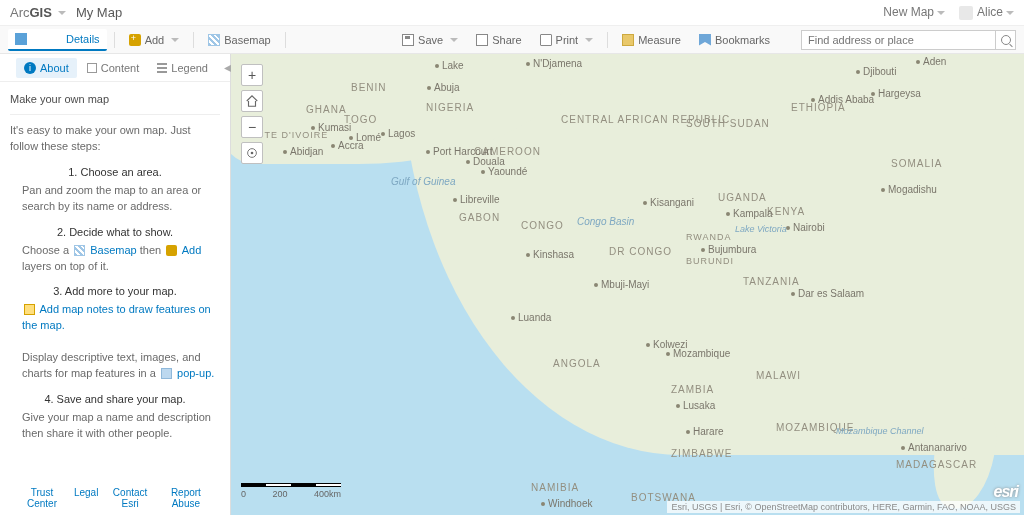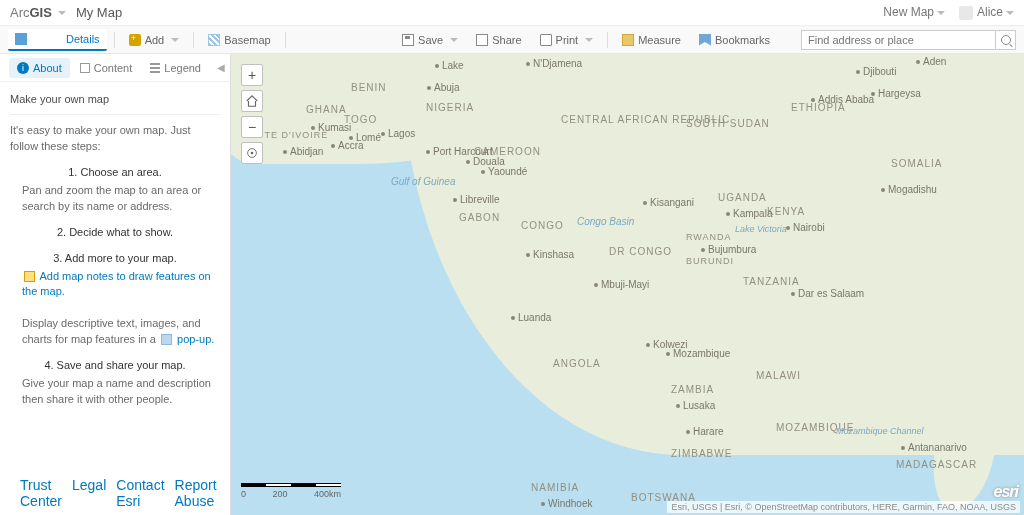--- a/index.html
+++ b/index.html
@@ -37,41 +37,41 @@
   .icon-bookmark{ background:#6fa7d8; clip-path: polygon(0 0,100% 0,100% 100%,50% 70%,0 100%);}
   .search-wrap { display:flex; align-items:center; margin-left:20px;}
   .search-input { width:195px; height:20px; border:1px solid #ccc; padding:0 6px; font-size:11px; color:#555;}
   .search-btn { width:20px; height:20px; border:1px solid #ccc; border-left:none; background:#fff; display:flex; align-items:center; justify-content:center; cursor:pointer;}
   .mag { width:10px; height:10px; border:1px solid #888; border-radius:50%; position:relative;}
   .mag::after{content:''; position:absolute; width:4px; height:1px; background:#888; bottom:-2px; right:-3px; transform:rotate(45deg);}
 
   
   .body { flex:1; display:flex; min-height:0; }
   .sidebar { width:231px; border-right:1px solid #ddd; display:flex; flex-direction:column; background:#fff; position:relative;}
-  .side-tabs { display:flex; align-items:center; height:28px; border-bottom:1px solid #eee; padding:0 9px; gap:2px;}
+  .side-tabs { display:flex; align-items:center; height:28px; border-bottom:1px solid #eee; padding:0 16px; gap:2px;}
   .side-tab { display:flex; align-items:center; gap:4px; padding:4px 8px; font-size:11px; color:#777; cursor:pointer; border-radius:2px;}
   .side-tab.active { background:#e6f1fa; color:#0079c1;}
   .icon-about{ width:12px;height:12px;border-radius:50%;background:#0079c1;color:#fff;font-size:9px;line-height:12px;text-align:center;}
   .icon-about::before{content:'i';}
   .icon-content{ width:10px;height:10px;border:1px solid #999;}
   .icon-legend{ width:10px;height:10px;background:linear-gradient(#999 0 2px,transparent 2px 4px,#999 4px 6px,transparent 6px 8px,#999 8px 10px);}
   .collapse { margin-left:auto; color:#aaa; font-size:10px; padding:0 6px; cursor:pointer;}
 
   .side-content { flex:1; overflow:auto; padding:6px 10px 4px 10px; font-size:11px; color:#6a6a6a; line-height:1.45;}
   .panel-title { font-size:11px; color:#4c4c4c; padding:4px 0 6px; border-bottom:1px solid #eee; margin-bottom:8px;}
   .step-head { color:#333; margin-top:10px;text-align:center;}
   .step-body { padding-left:12px; margin-top:2px;}
   .link { color:#0079c1; cursor:pointer;}
   .mini-ico { display:inline-block; width:11px; height:11px; vertical-align:-2px; margin:0 2px;}
   .mini-ico.basemap{ background:repeating-linear-gradient(45deg,#9fc6e6,#9fc6e6 2px,#fff 2px,#fff 4px); border:1px solid #9fc6e6;}
   .mini-ico.add{ background:#d6a200; border-radius:2px;}
   .mini-ico.note{ background:#ffdf7e; border:1px solid #d6a200;}
   .mini-ico.popup{ background:#bcd8ef; border:1px solid #8fb8da;}
 
-  .side-footer { display:flex; gap:10px; padding:4px 20px 6px; font-size:14px; border-top:0;}
+  .side-footer { display:flex; gap:10px; padding:4px 20px 6px; font-size:10px; border-top:0;text-align:center;}
   .side-footer a { color:#0079c1; cursor:pointer;}
 
   
   .map { flex:1; position:relative; overflow:hidden; background:#eaf2f6;}
   
   .water { position:absolute; inset:0; background:#b9dff0;}
   .land { position:absolute; background:#e8eedb; }
   .land.main { left:170px; top:-20px; right:-30px; bottom:60px; border-radius:0 0 0 280px / 0 0 0 400px; }
   .land.west { left:-10px; top:-10px; width:360px; height:120px; border-bottom-right-radius:260px 140px; border-bottom-left-radius:40px 40px;}
   .land.madagascar { right:30px; bottom:6px; width:60px; height:110px; border-radius:40% 50% 50% 40% / 35% 40% 55% 60%; transform:rotate(10deg);}
@@ -189,20 +189,29 @@
       </div>
 
       <div class="side-content">
         <div class="panel-title">Make your own map</div>
         <div>It's easy to make your own map. Just follow these steps:</div>
 
         <div class="step-head">1. Choose an area.</div>
         <div class="step-body">Pan and zoom the map to an area or search by its name or address.</div>
 
         <div class="step-head">2. Decide what to show.</div>
+        <div class="step-body">
+          <span>Choose a </span>
+          <span class="mini-ico basemap"></span>
+          <span class="link">Basemap</span>
+          <span> then </span>
+          <span class="mini-ico add"></span>
+          <span class="link">Add</span>
+          <span> layers on top of it.</span>
+        </div>
 
         <div class="step-head">3. Add more to your map.</div>
         <div class="step-body">
           <span class="mini-ico note"></span>
           <span class="link"> Add map notes to draw features on the map.</span><br><br>
           <span>Display descriptive text, images, and charts for map features in a </span>
           <span class="mini-ico popup"></span>
           <span class="link">pop-up.</span>
         </div>
 

